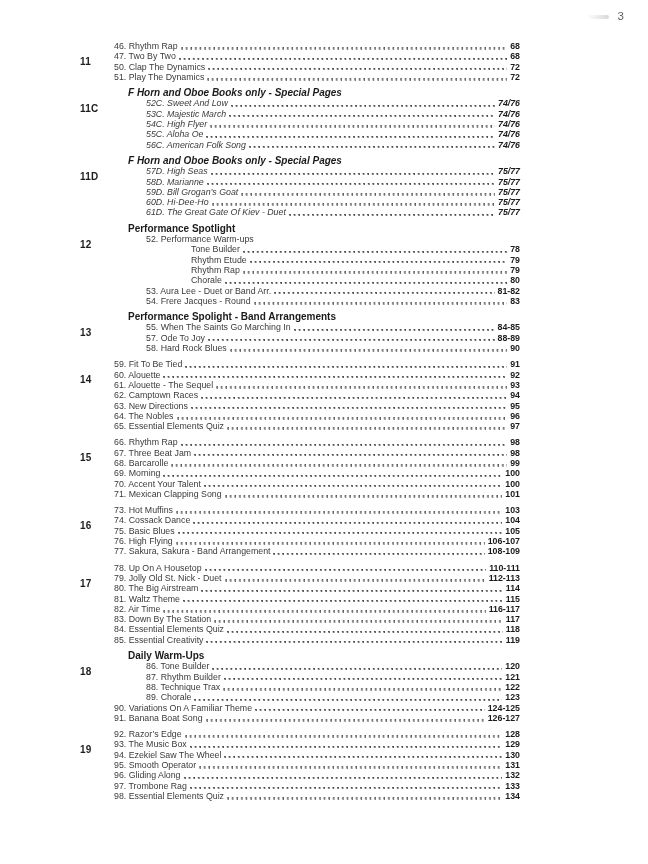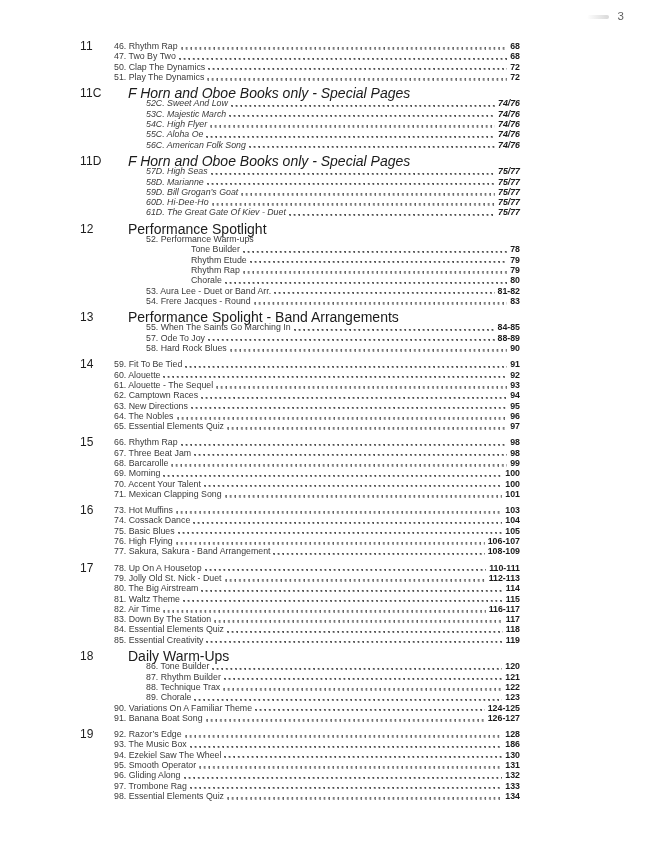--- a/index.html
+++ b/index.html
@@ -38,33 +38,33 @@
     left: 80px;
     right: 128px;
   }
   .toc-section {
     position: relative;
     margin-bottom: 6px;
   }
   .sec-label {
     position: absolute;
     left: 0;
-    top: 0;
-    font-weight: normal;
-    font-size: 12px;
+    top: 16px;
+    font-weight: bold;
+    font-size: 10px;
     line-height: 10.3px;
     color: #1d1d1d;
     letter-spacing: 0.2px;
   }
   .sec-body {
     margin-left: 34px;
   }
   .sec-heading {
-    font-weight: normal;
-    font-size: 14px;
+    font-weight: bold;
+    font-size: 10px;
     line-height: 10.3px;
     color: #1b1b1b;
     padding-left: 14px;
     white-space: nowrap;
   }
   .entry {
     display: flex;
     align-items: baseline;
     font-size: 8.8px;
     line-height: 10.3px;
@@ -441,21 +441,21 @@
         <span class="sec-label">19</span>
         <div class="sec-body">
           <div class="entry indent-0">
             <span class="entry-text">92. Razor’s Edge</span>
             <span class="dots"></span>
             <span class="entry-page">128</span>
           </div>
           <div class="entry indent-0">
             <span class="entry-text">93. The Music Box</span>
             <span class="dots"></span>
-            <span class="entry-page">186</span>
+            <span class="entry-page">129</span>
           </div>
           <div class="entry indent-0">
             <span class="entry-text">94. Ezekiel Saw The Wheel</span>
             <span class="dots"></span>
             <span class="entry-page">130</span>
           </div>
           <div class="entry indent-0">
             <span class="entry-text">95. Smooth Operator</span>
             <span class="dots"></span>
             <span class="entry-page">131</span>

